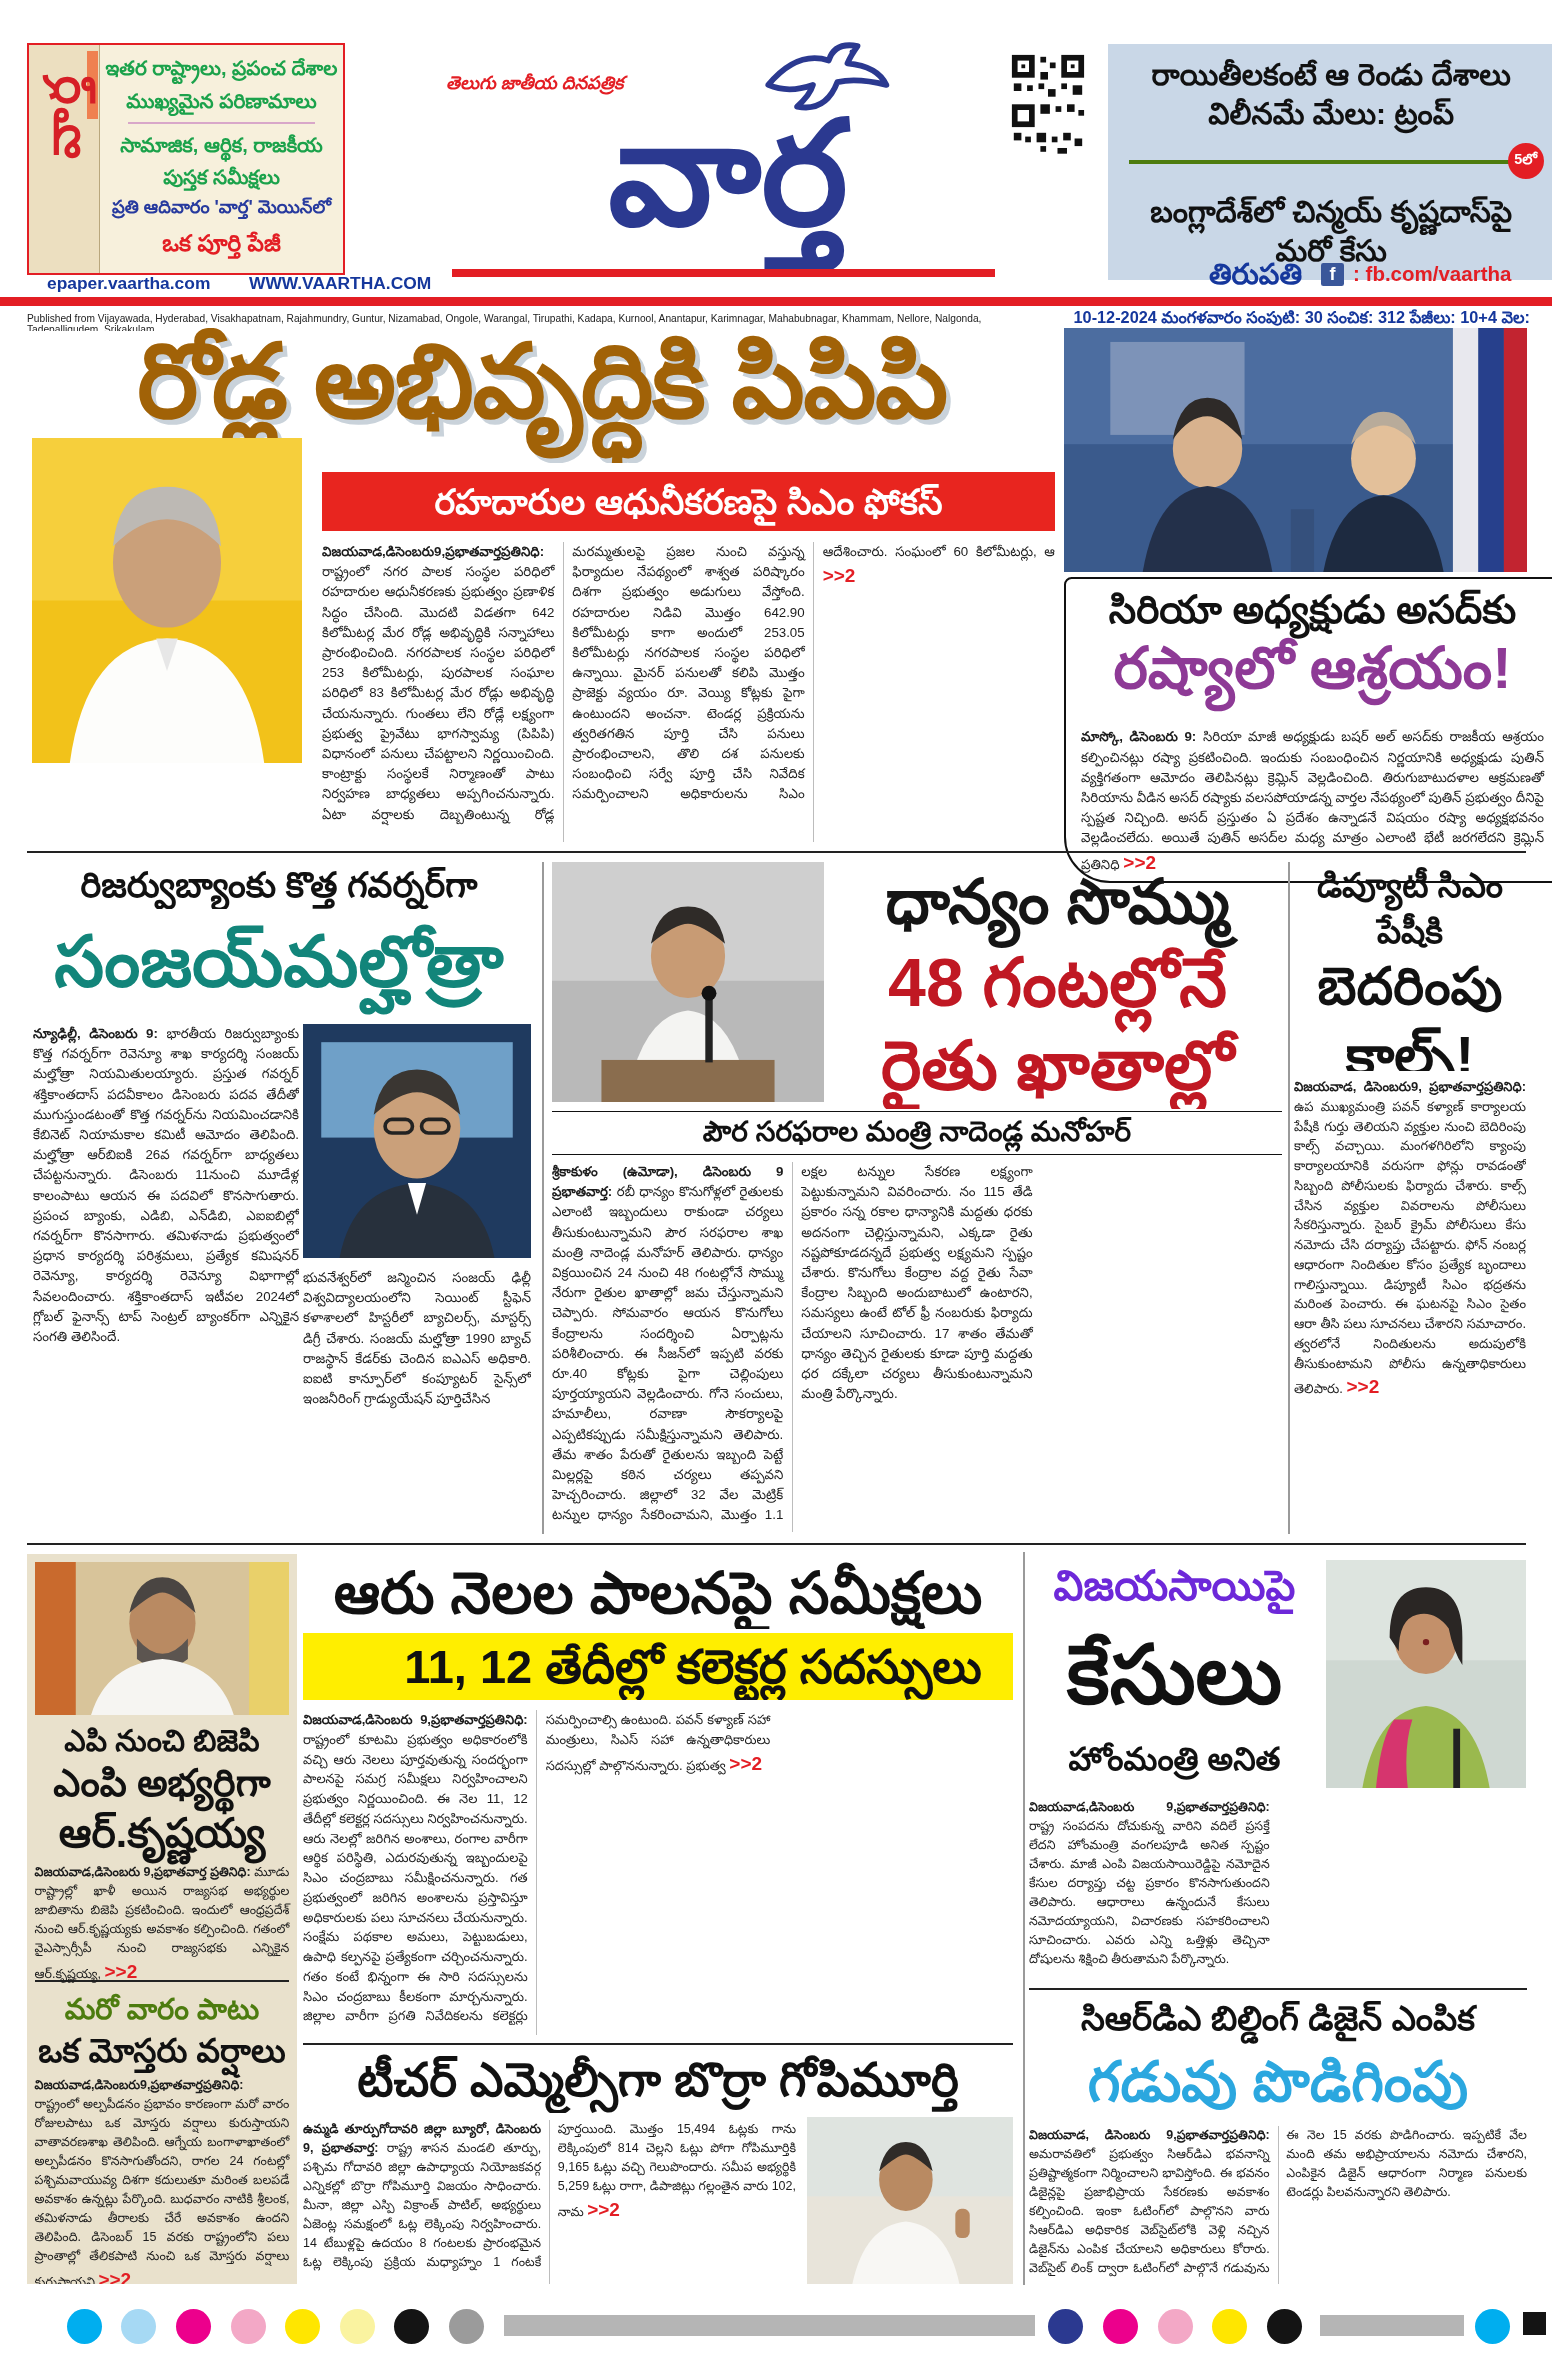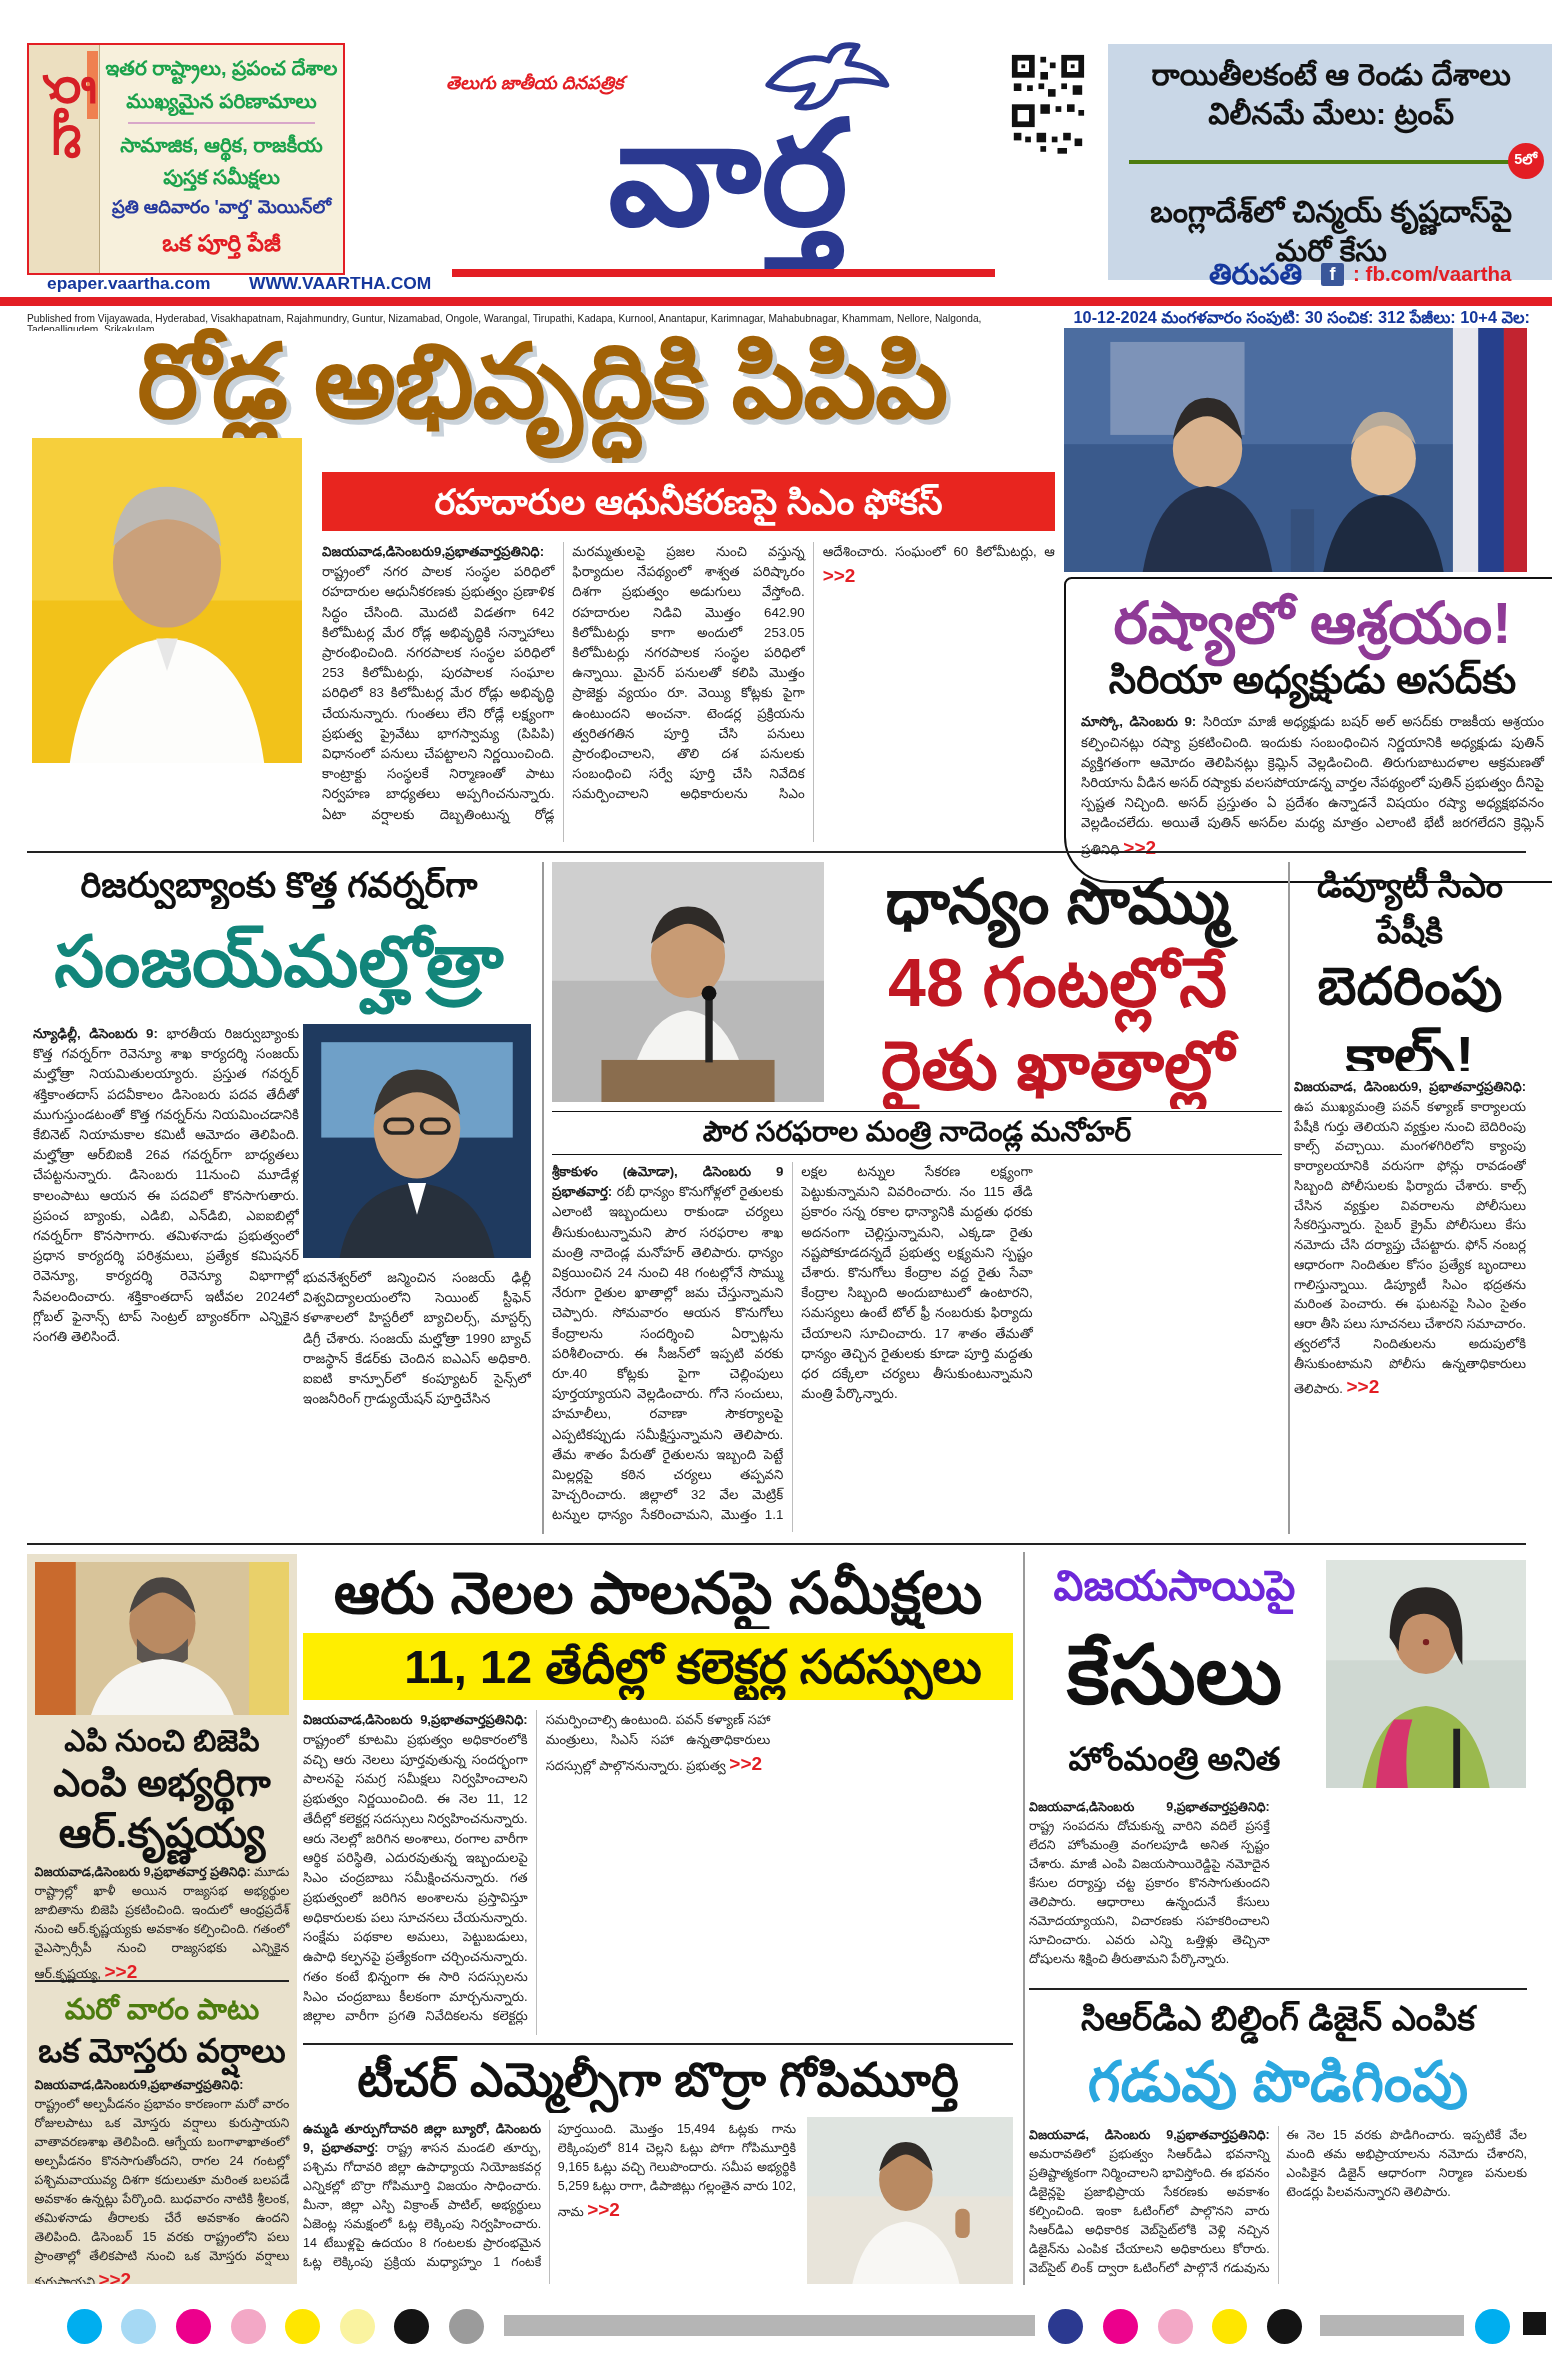--- a/index.html
+++ b/index.html
@@ -162,23 +162,23 @@
       <path d="M47 48 Q50 30 62 30 Q74 30 77 48 Q68 38 62 38 Q54 38 47 48 Z" fill="#2e2a28"></path>
       <path d="M34 105 Q40 70 62 68 Q84 70 90 105 Z" fill="#23304a"></path>
       <ellipse cx="138" cy="56" rx="14" ry="16" fill="#e3c09a"></ellipse>
       <path d="M124 50 Q128 36 138 36 Q148 36 152 50 Q144 42 138 42 Q132 42 124 50 Z" fill="#b8ab9a"></path>
       <path d="M112 105 Q118 74 138 72 Q158 74 164 105 Z" fill="#1d2a40"></path>
       <rect x="98" y="78" width="10" height="27" fill="#35507c"></rect>
     </svg>
   </div>
 
   <div class="abs syria-box" style="left:1064px;top:577px;width:463px;height:284px">
+    <div class="c bd" style="font-size:39px;color:#111;line-height:1.15">సిరియా అధ్యక్షుడు అసద్‌కు</div>
     <div class="c bd" style="font-size:58px;color:#8e3a96;line-height:1.2">రష్యాలో ఆశ్రయం!</div>
-    <div class="c bd" style="font-size:39px;color:#111;line-height:1.15">సిరియా అధ్యక్షుడు అసద్‌కు</div>
-    <div class="body-text" style="margin-top:10px">
+    <div class="body-text" style="margin-top:25px">
       <span class="dl">మాస్కో, డిసెంబరు 9:</span>
       <span>సిరియా మాజీ అధ్యక్షుడు బషర్ అల్ అసద్‌కు రాజకీయ ఆశ్రయం కల్పించినట్లు రష్యా ప్రకటించింది. ఇందుకు సంబంధించిన నిర్ణయానికి అధ్యక్షుడు పుతిన్ వ్యక్తిగతంగా ఆమోదం తెలిపినట్లు క్రెమ్లిన్ వెల్లడించింది. తిరుగుబాటుదళాల ఆక్రమణతో సిరియాను వీడిన అసద్ రష్యాకు వలసపోయాడన్న వార్తల నేపథ్యంలో పుతిన్ ప్రభుత్వం దీనిపై స్పష్టత నిచ్చింది. అసద్ ప్రస్తుతం ఏ ప్రదేశం ఉన్నాడనే విషయం రష్యా అధ్యక్షభవనం వెల్లడించలేదు. అయితే పుతిన్ అసద్‌ల మధ్య మాత్రం ఎలాంటి భేటీ జరగలేదని క్రెమ్లిన్ ప్రతినిధి</span>
       <span class="more">&gt;&gt;2</span>
     </div>
   </div>
 
   <div class="abs rule" style="left:27px;top:851px;width:1499px;height:2.3px"></div>
 
   <div class="abs vrule" style="left:542px;top:862px;width:1.5px;height:672px"></div>
   <div class="abs vrule" style="left:1288px;top:862px;width:1.5px;height:672px"></div>

